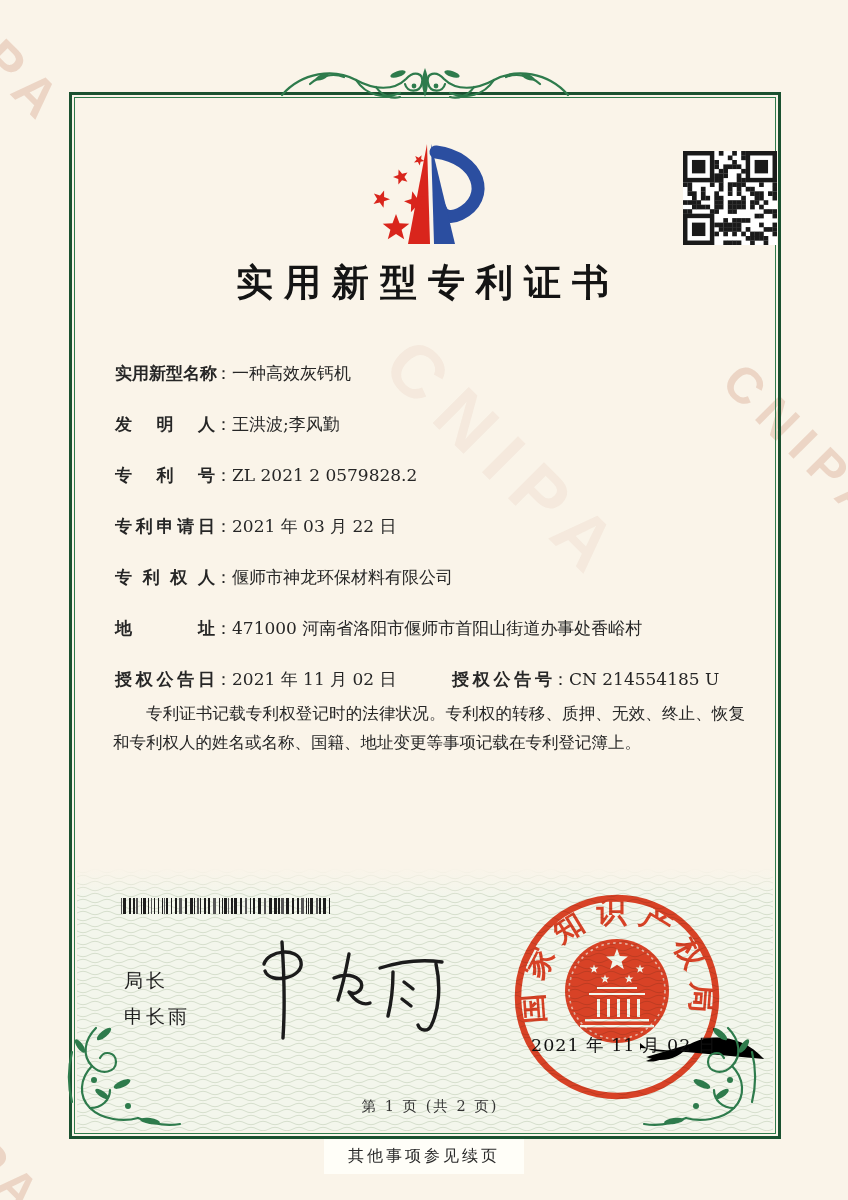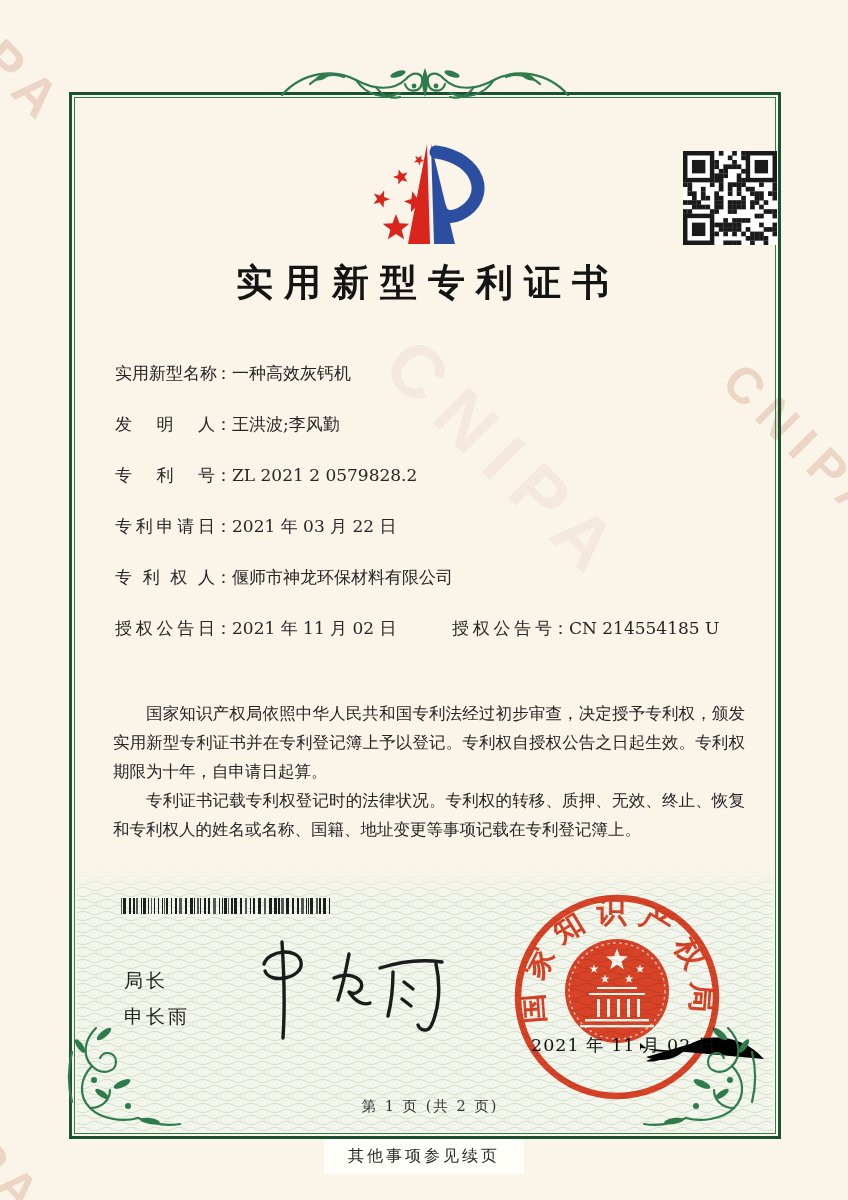--- a/index.html
+++ b/index.html
@@ -25,21 +25,21 @@
   
   .cert-no{position:absolute;left:115px;top:147px;font-size:17px;letter-spacing:2px;color:#333;}
   .logo{position:absolute;left:352px;top:140px;width:140px;height:114px;}
   .qr{position:absolute;left:683px;top:151px;width:94px;height:94px;background:#fff;padding:0;}
   .title{position:absolute;left:75px;top:258px;width:706px;text-align:center;
          font-size:37px;font-weight:bold;letter-spacing:11px;color:#141414;}
   
   .fields{position:absolute;left:115px;top:362px;width:632px;font-size:17px;color:#262626;}
   .frow{position:relative;margin-bottom:33.5px;height:17.5px;white-space:nowrap;}
   .flabel{display:inline-block;width:100px;text-align:justify;text-align-last:justify;
-          vertical-align:top;}
+          vertical-align:top;font-weight:bold;}
   .fcolon{display:inline-block;width:17px;}
   .fpair2{position:absolute;left:337px;top:0;}
   
   .bodytext{position:absolute;left:113px;top:699px;width:632px;font-size:16.5px;
             line-height:29px;text-align:justify;color:#262626;}
   .bodytext p{margin:0;text-indent:2em;}
   
   .waveband{position:absolute;left:77px;top:868px;width:696px;height:263px;overflow:hidden;}
   .waveband::after{content:'';position:absolute;left:0;right:0;top:0;height:28px;
      background:linear-gradient(#faf4e9,rgba(250,244,233,0));}
@@ -361,29 +361,31 @@
     <div class="frow">
       <span class="flabel">专利号</span><span class="fcolon">：</span><span class="fvalue">ZL 2021 2 0579828.2</span>
     </div>
     <div class="frow">
       <span class="flabel">专利申请日</span><span class="fcolon">：</span><span class="fvalue">2021 年 03 月 22 日</span>
     </div>
     <div class="frow">
       <span class="flabel">专利权人</span><span class="fcolon">：</span><span class="fvalue">偃师市神龙环保材料有限公司</span>
     </div>
     <div class="frow">
+      <span class="flabel">地址</span><span class="fcolon">：</span><span class="fvalue">471000  河南省洛阳市偃师市首阳山街道办事处香峪村</span>
+    </div>
+    <div class="frow">
       <span class="flabel">授权公告日</span><span class="fcolon">：</span><span class="fvalue">2021 年 11 月 02 日</span>
       <span class="fpair2">
         <span class="flabel">授权公告号</span><span class="fcolon">：</span><span class="fvalue">CN 214554185 U</span>
       </span>
     </div>
   </div>
 
   <div class="bodytext">
-    <p>国家知识产权局依照中华人民共和国专利法经过初步审查，决定授予专利权，颁发实用新型专利证书并在专利登记簿上予以登记。专利权自授权公告之日起生效。专利权期限为十年，自申请日起算。</p>
     <p>专利证书记载专利权登记时的法律状况。专利权的转移、质押、无效、终止、恢复和专利权人的姓名或名称、国籍、地址变更等事项记载在专利登记簿上。</p>
   </div>
 
   <svg class="barcode" id="barcode" viewBox="0 0 216 16">
       <rect x="0" y="0" width="1" height="16" fill="#555"></rect>
       <rect x="2" y="0" width="3" height="16" fill="#1d1d1d"></rect>
       <rect x="8" y="0" width="2" height="16" fill="#1d1d1d"></rect>
       <rect x="12" y="0" width="2" height="16" fill="#1d1d1d"></rect>
       <rect x="15" y="0" width="2" height="16" fill="#555"></rect>
       <rect x="20" y="0" width="1" height="16" fill="#1d1d1d"></rect>

